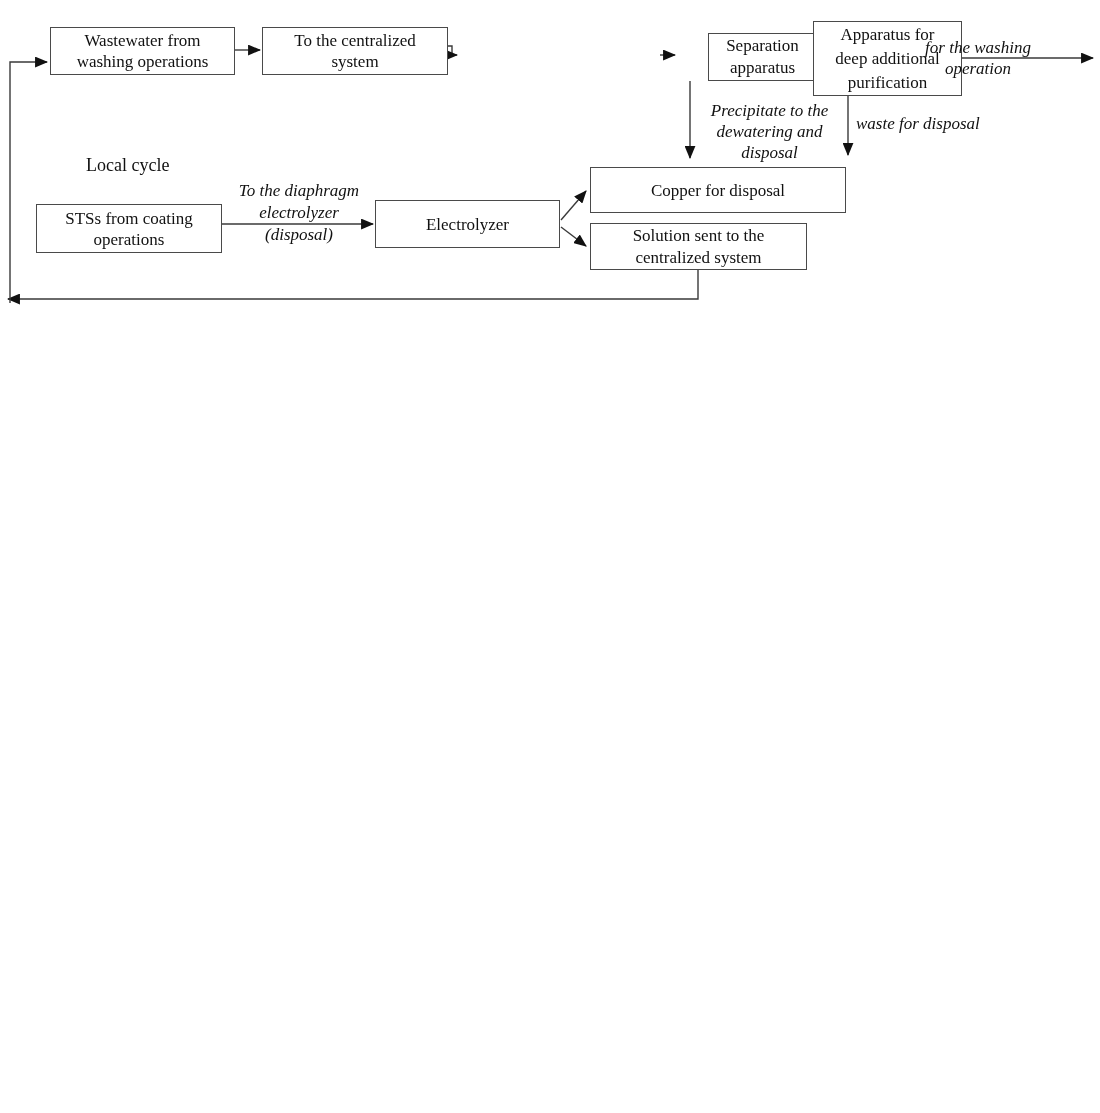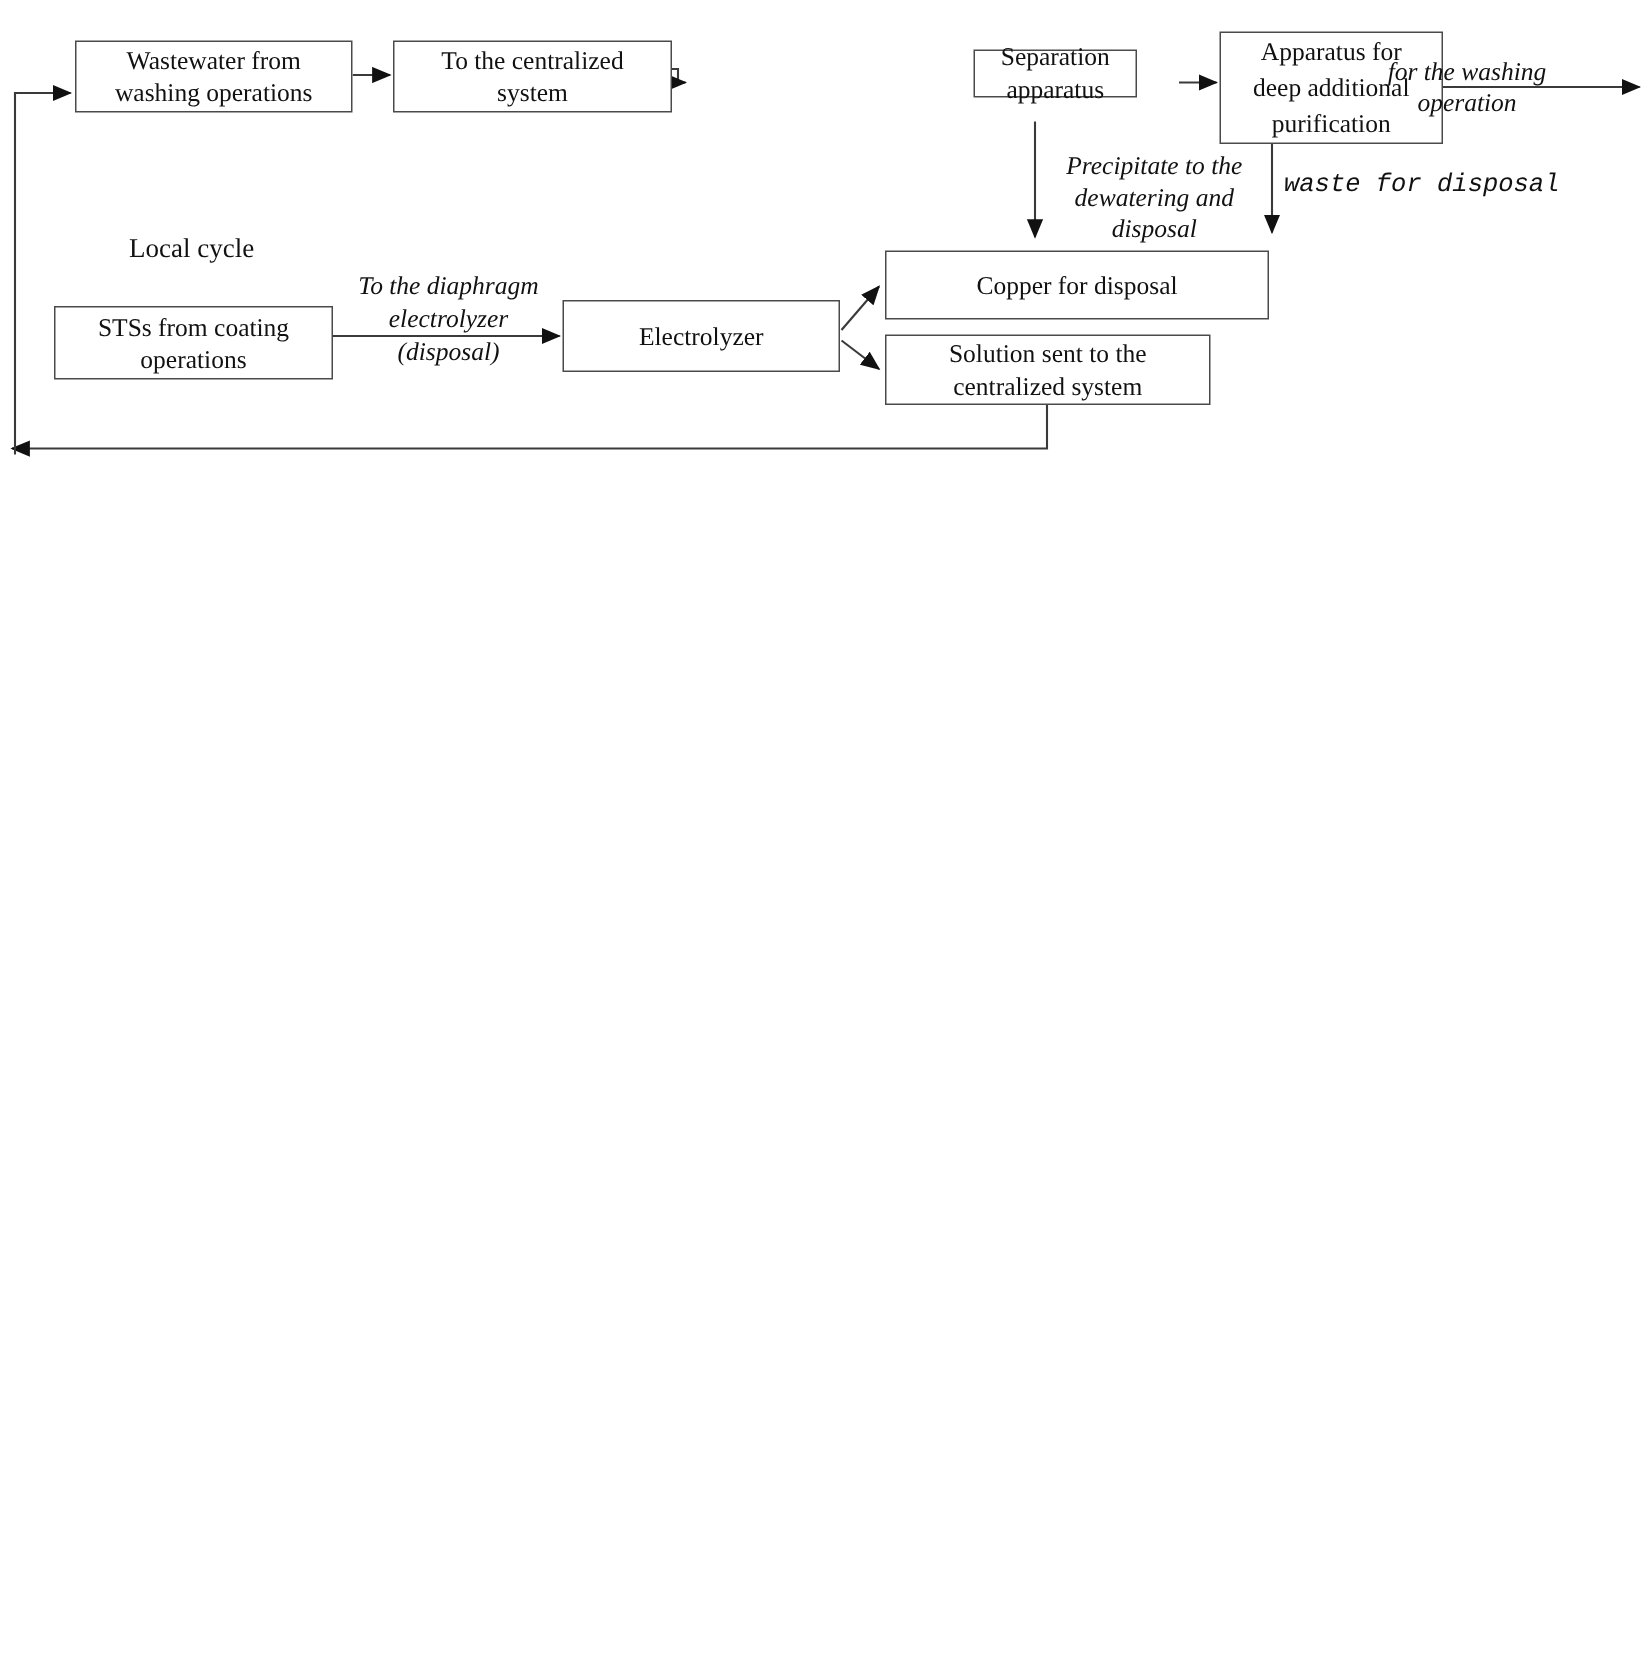--- a/index.html
+++ b/index.html
@@ -47,31 +47,31 @@
   .plain {
     position: absolute;
     font-size: 18px;
     line-height: 20px;
     white-space: pre-line;
   }
   
   .n-wastewater   { left: 50px;  top: 27px;  width: 185px; height: 48px; }
   .n-centralized  { left: 262px; top: 27px;  width: 186px; height: 48px; }
   .n-reactor      { left: 460px; top: 2px;   width: 200px; height: 113px; line-height: 27px; }
-  .n-separation   { left: 649px; top: 33px;  width: 109px; height: 32px; line-height: 22px; }
+  .n-separation   { left: 708px; top: 33px;  width: 109px; height: 48px; line-height: 22px; }
   .n-purification { left: 813px; top: 21px;  width: 149px; height: 75px; line-height: 24px; }
   .n-stss         { left: 36px;  top: 204px; width: 186px; height: 49px; }
   .n-electrolyzer { left: 375px; top: 200px; width: 185px; height: 48px; }
   .n-copper       { left: 590px; top: 167px; width: 256px; height: 46px; }
   .n-solution     { left: 590px; top: 223px; width: 217px; height: 47px; line-height: 22px; }
   
   .a-local       { left: 86px;  top: 155px; }
   .a-diaphragm   { left: 226px; top: 180px; width: 146px; line-height: 22px; }
   .a-precipitate { left: 697px; top: 100px; width: 145px; }
-  .a-waste       { left: 856px; top: 113px; text-align: right; font-family: Liberation Mono, monospace; }
+  .a-waste       { left: 856px; top: 113px; text-align: right; }
   .a-washing     { left: 908px; top: 37px;  width: 140px; text-align: center; }
 </style>
 </head>
 <body>
 
 <div id="canvas">
 
   <svg id="connectors" viewBox="0 0 1100 1113" xmlns="http://www.w3.org/2000/svg">
     <defs>
       <marker id="arr" markerUnits="userSpaceOnUse" markerWidth="13" markerHeight="11" viewBox="0 0 12 10" refX="11" refY="5" orient="auto-start-reverse">

